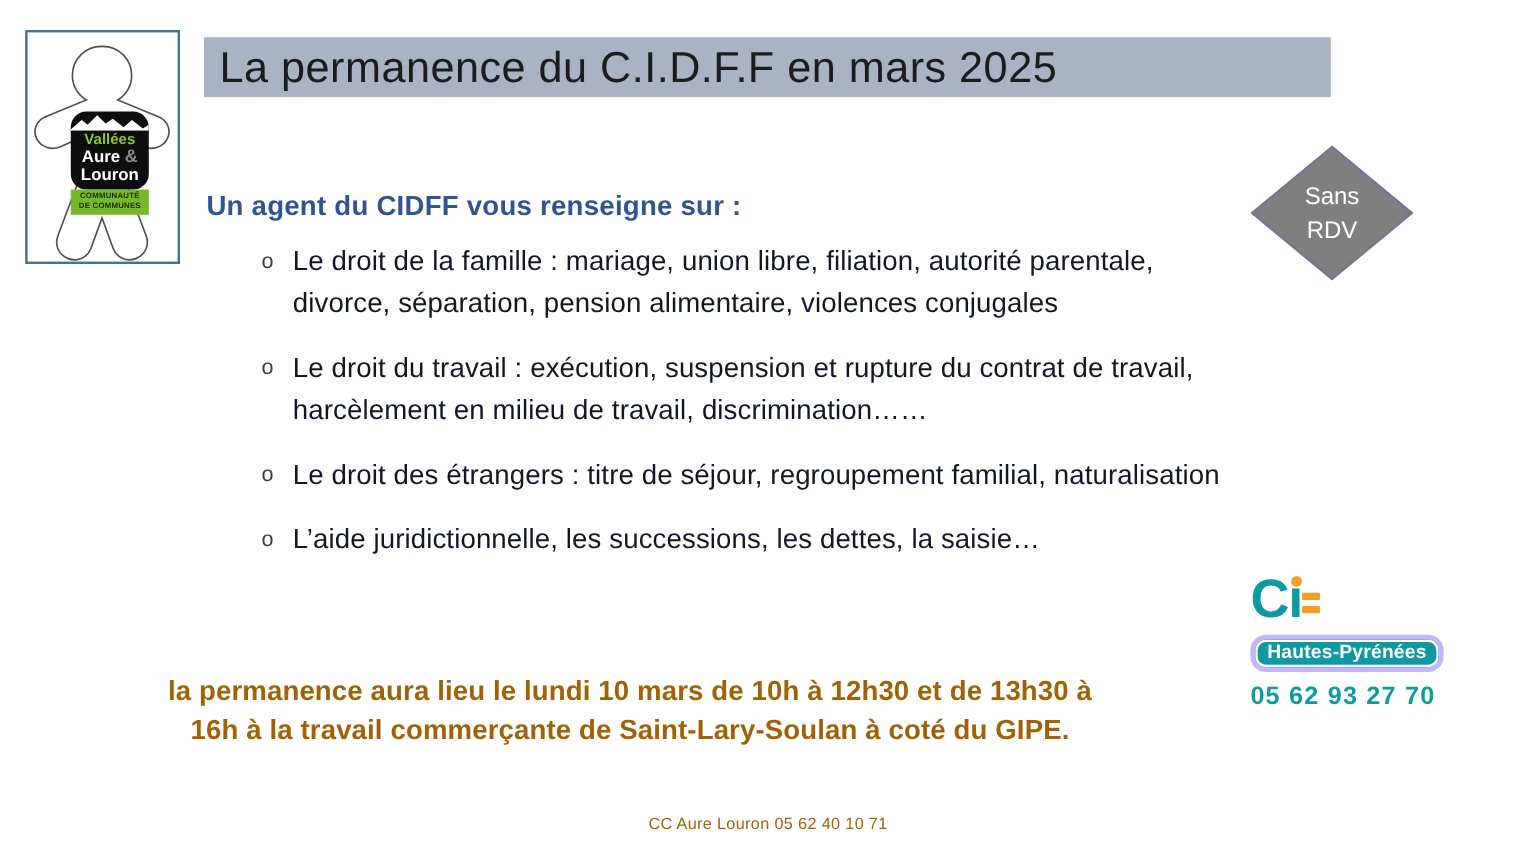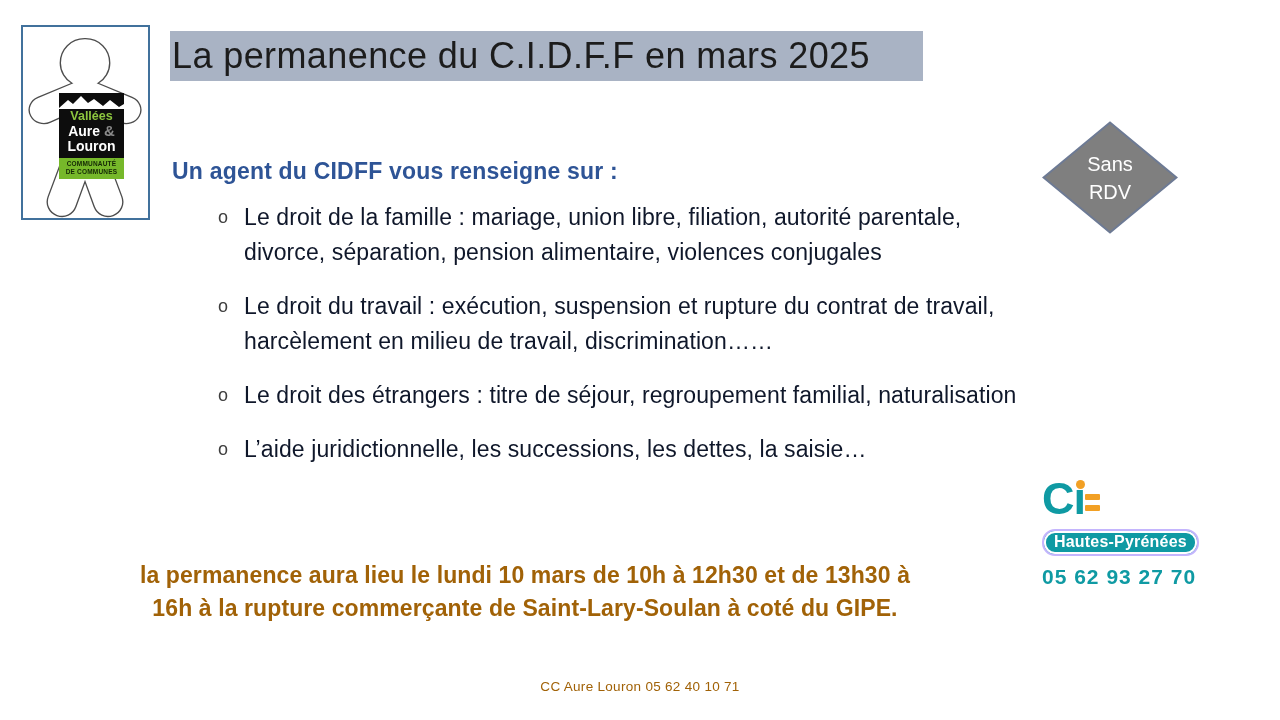--- a/index.html
+++ b/index.html
@@ -14,36 +14,36 @@
     position:absolute; left:21px; top:25px; width:129px; height:195px;
     border:2px solid #41719c; background:#fff;
   }
   .person-svg { position:absolute; left:0; top:0; width:100%; height:100%; }
   .badge {
     position:absolute; left:36px; top:66px; width:65px; height:86px;
     display:flex; flex-direction:column;
   }
   .badge-black {
     background:#0d0d0d; flex:1; display:flex; flex-direction:column;
-    align-items:center; padding-top:1px;
+    align-items:center; padding-top:1px;border-radius:13px;
   }
   .badge-mountains { width:100%; height:15px; display:block; }
   .badge-vallees { color:#8dc63f; font-size:12.5px; font-weight:700; line-height:14px; }
   .badge-aure { color:#fff; font-size:14px; font-weight:700; line-height:15px; }
   .badge-amp { color:#8a8a8a; font-size:15px; font-weight:700; }
   .badge-louron { color:#fff; font-size:14px; font-weight:700; line-height:15px; }
   .badge-strip {
     background:#76b82a; color:#142805; font-size:6.5px; font-weight:700;
     text-align:center; line-height:8px; padding:2px 0 3px; letter-spacing:.2px;
   }
 
   
   .title-bar {
-    position:absolute; left:170px; top:31px; width:753px; height:50px;
-    background:#a9b3c4; display:flex; align-items:center; padding-left:2px;text-align:right;
+    position:absolute; left:170px; top:31px; width:939px; height:50px;
+    background:#a9b3c4; display:flex; align-items:center; padding-left:13px;text-align:right;
   }
   .title-bar .title-text {
     font-size:36px; color:#1c1c1c; letter-spacing:.4px; white-space:nowrap;
   }
 
   
   .intro-heading {
     position:absolute; left:172px; top:158px;
     font-size:23px; font-weight:700; color:#2e5496; letter-spacing:.2px;
   }
@@ -87,21 +87,21 @@
   .cidff-equals {
     display:inline-flex; flex-direction:column; gap:5px; margin:17px -1px 0 0;
   }
   .cidff-equals i { display:block; width:15px; height:6px; background:#f2a024; border-radius:1px; }
   .cidff-tagline {
     margin-top:5px; color:#0f9aa3; font-size:12.5px; font-weight:600; line-height:13.5px;
   }
   .region-pill {
     display:inline-block; margin-top:6px; background:#0f9aa3; color:#fff;
     font-size:16px; font-weight:700; line-height:18px; padding:2px 10px 3px;
-    border-radius:13px; border:2px solid #c4b5fd; box-shadow:inset 0 0 0 2px #fff;
+    border-radius:13px; border:4px solid #c4b5fd; box-shadow:inset 0 0 0 2px #fff;
     letter-spacing:.2px;
   }
   .cidff-phone {
     margin-top:9px; color:#0f9aa3; font-size:21px; font-weight:700; letter-spacing:1px;
     white-space:nowrap;
   }
 
   
   .footer-note {
     position:absolute; left:0; right:0; top:679px; text-align:center;
@@ -175,21 +175,21 @@
       <span class="bullet-text">Le droit des étrangers : titre de séjour, regroupement familial, naturalisation</span>
     </li>
     <li>
       <span class="bullet-marker">o</span>
       <span class="bullet-text">L’aide juridictionnelle, les successions, les dettes, la saisie…</span>
     </li>
   </ul>
 
   <div class="announcement">
     <div>la permanence aura lieu le lundi 10 mars de 10h à 12h30 et de 13h30 à</div>
-    <div>16h à la rupture commerçante de Saint-Lary-Soulan à coté du GIPE.</div>
+    <div>16h à la travail commerçante de Saint-Lary-Soulan à coté du GIPE.</div>
   </div>
 
   <div class="diamond-wrap">
     <svg viewBox="0 0 136 113">
       <polygon points="68,1.5 134.5,56.5 68,111.5 1.5,56.5" fill="#7f7f7f" stroke="#6d7a94" stroke-width="2"></polygon>
     </svg>
     <div class="diamond-label">
       <div>Sans</div>
       <div>RDV</div>
     </div>

